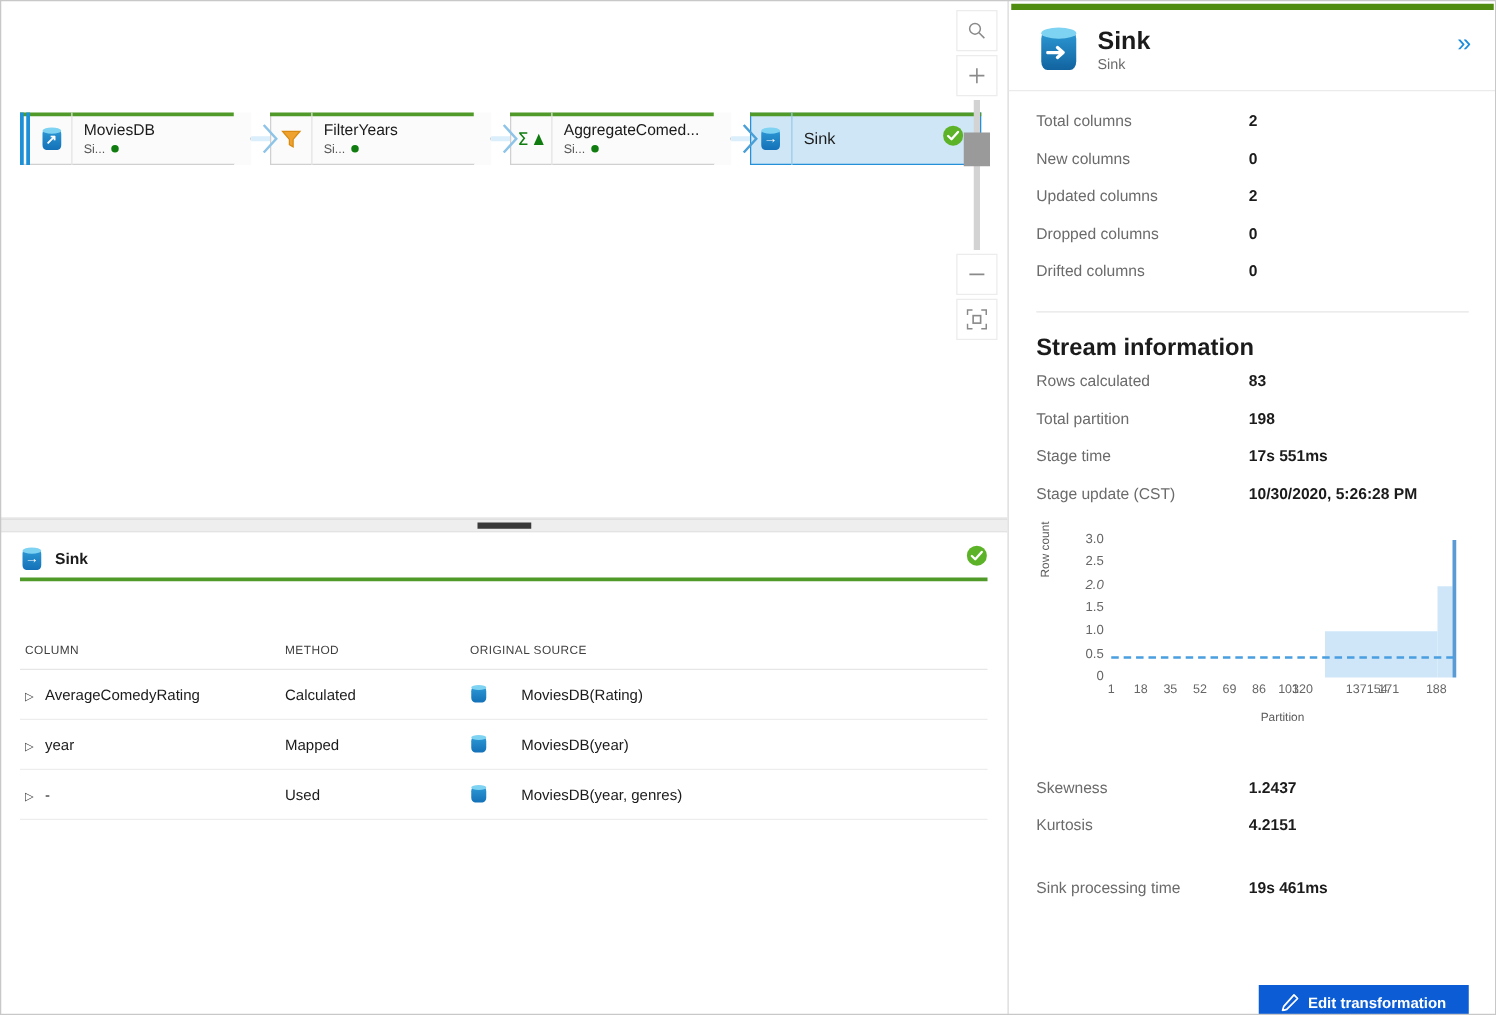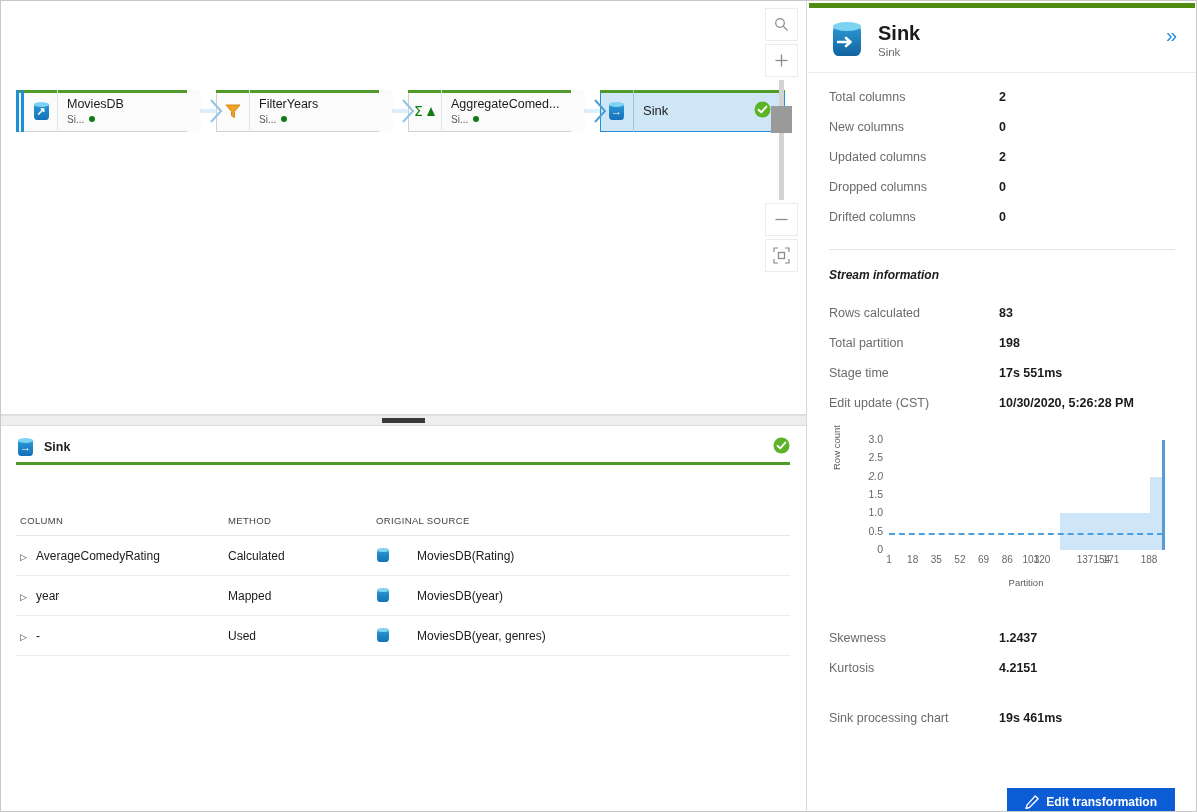--- a/index.html
+++ b/index.html
@@ -98,21 +98,21 @@
   #rp-icon .t { position: absolute; left: 4px; top: 0px; width: 28px; height: 9px; background: #7fd3f2; border-radius: 50%; }
   #rp-icon .arrow { position: absolute; left: 0; top: 0; width: 36px; height: 36px; display: flex; align-items: center; justify-content: center; }
   #rp-title { font-size: 20px; font-weight: bold; color: #1b1b1b; line-height: 22px; }
   #rp-sub { font-size: 11.5px; color: #6b6b6b; margin-top: 2px; }
   #rp-collapse { margin-left: auto; color: #1a8cdb; font-size: 20px; cursor: pointer; align-self: flex-start; margin-top: 2px; }
 
   #rp-body { padding: 0 22px; height: 752px; position: relative; }
   .kv { display: flex; align-items: center; height: 30px; }
   .kv .k { width: 170px; font-size: 12.5px; color: #6b6b6b; }
   .kv .v { font-size: 12.5px; color: #1b1b1b; font-weight: bold; }
-  .sec-title { font-size: 12px; font-weight: bold; color: #1b1b1b; margin-bottom: 16px; font-style: italic; }
+  .sec-title { font-size: 19px; font-weight: bold; color: #1b1b1b; margin-bottom: 0; }
   .hr { height: 1px; background: #e6e6e6; margin: 17px 0 18px 0; }
   .sub-title { font-size: 12.5px; font-weight: bold; color: #1b1b1b; margin-bottom: 4px; }
 
   
   #chart-wrap { position: relative; width: 345px; height: 175px; }
   #ylabel { position: absolute; left: 2px; top: 38px; font-size: 9.5px; color: #5a5a5a; transform: rotate(-90deg); transform-origin: left top; white-space: nowrap; }
   .ytick { position: absolute; left: 18px; width: 36px; text-align: right; font-size: 10.5px; color: #666; }
   #plot { position: absolute; left: 60px; top: 8px; width: 274px; height: 110px; }
   .bar { position: absolute; bottom: 0; background: #cfe6f9; }
   #meanline { position: absolute; left: 0; width: 274px; height: 0; border-top: 2.5px dashed #4a9fe0; }
@@ -400,21 +400,21 @@
       </div>
       <div class="kv">
         <span class="k">Total partition</span>
         <span class="v">198</span>
       </div>
       <div class="kv">
         <span class="k">Stage time</span>
         <span class="v">17s 551ms</span>
       </div>
       <div class="kv">
-        <span class="k">Edit update (CST)</span>
+        <span class="k">Stage update (CST)</span>
         <span class="v">10/30/2020, 5:26:28 PM</span>
       </div>
 
       <div style="height:14px;"></div>
 
       <div id="chart-wrap">
         <div id="ylabel">Row count</div>
         <div id="plot">
             <div class="bar" style="left: 171.076px; width: 90.4061px; height: 36.6667px; background: rgb(207, 230, 249);"></div>
             <div class="bar" style="left: 261.482px; width: 11.1269px; height: 73.3333px; background: rgb(207, 230, 249);"></div>
@@ -448,21 +448,21 @@
         <span class="k">Skewness</span>
         <span class="v">1.2437</span>
       </div>
       <div class="kv">
         <span class="k">Kurtosis</span>
         <span class="v">4.2151</span>
       </div>
 
       <div style="height:20px;"></div>
       <div class="kv">
-        <span class="k">Sink processing chart</span>
+        <span class="k">Sink processing time</span>
         <span class="v">19s 461ms</span>
       </div>
 
       <button id="edit-btn">
         <svg width="14" height="14" viewBox="0 0 14 14">
           <path d="M10.2 0.9 L13.1 3.8 L4.4 12.5 L1 13.5 L2 10.1 Z" fill="none" stroke="#ffffff" stroke-width="1.4" stroke-linejoin="round"></path>
         </svg>
         <span>Edit transformation</span>
       </button>
     </div>

